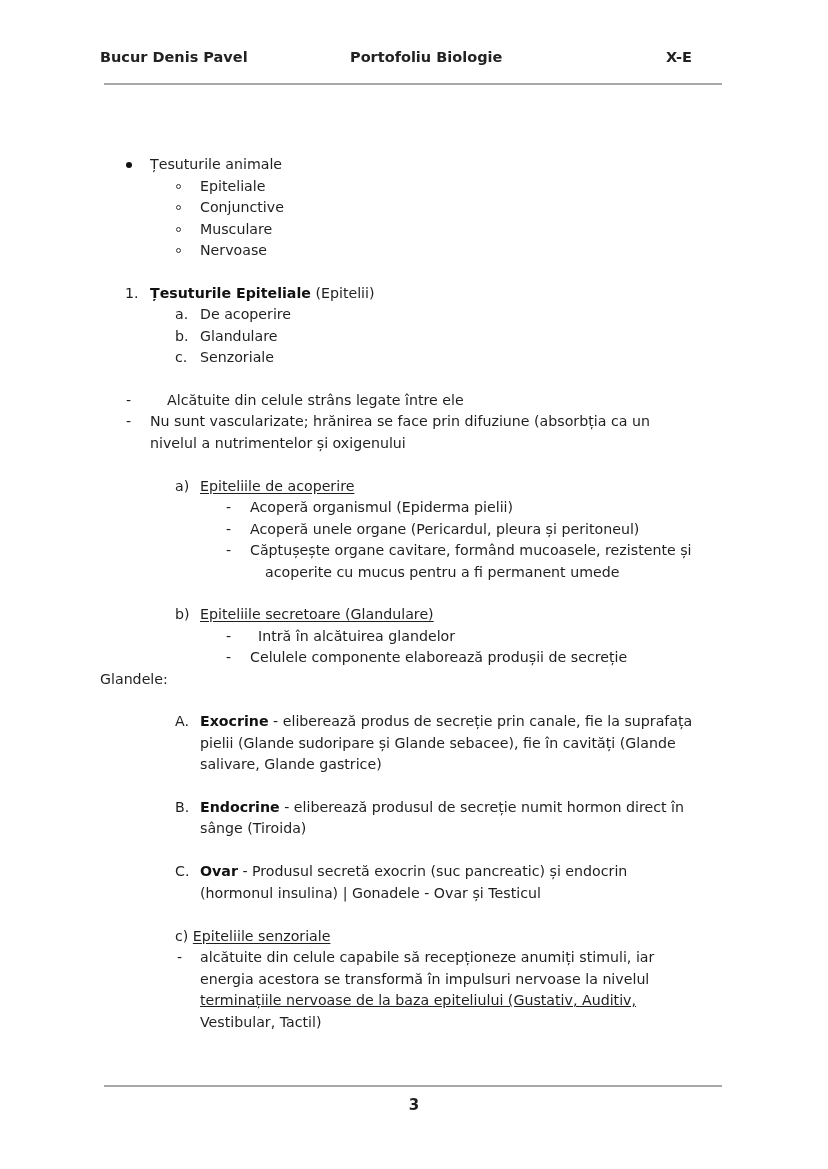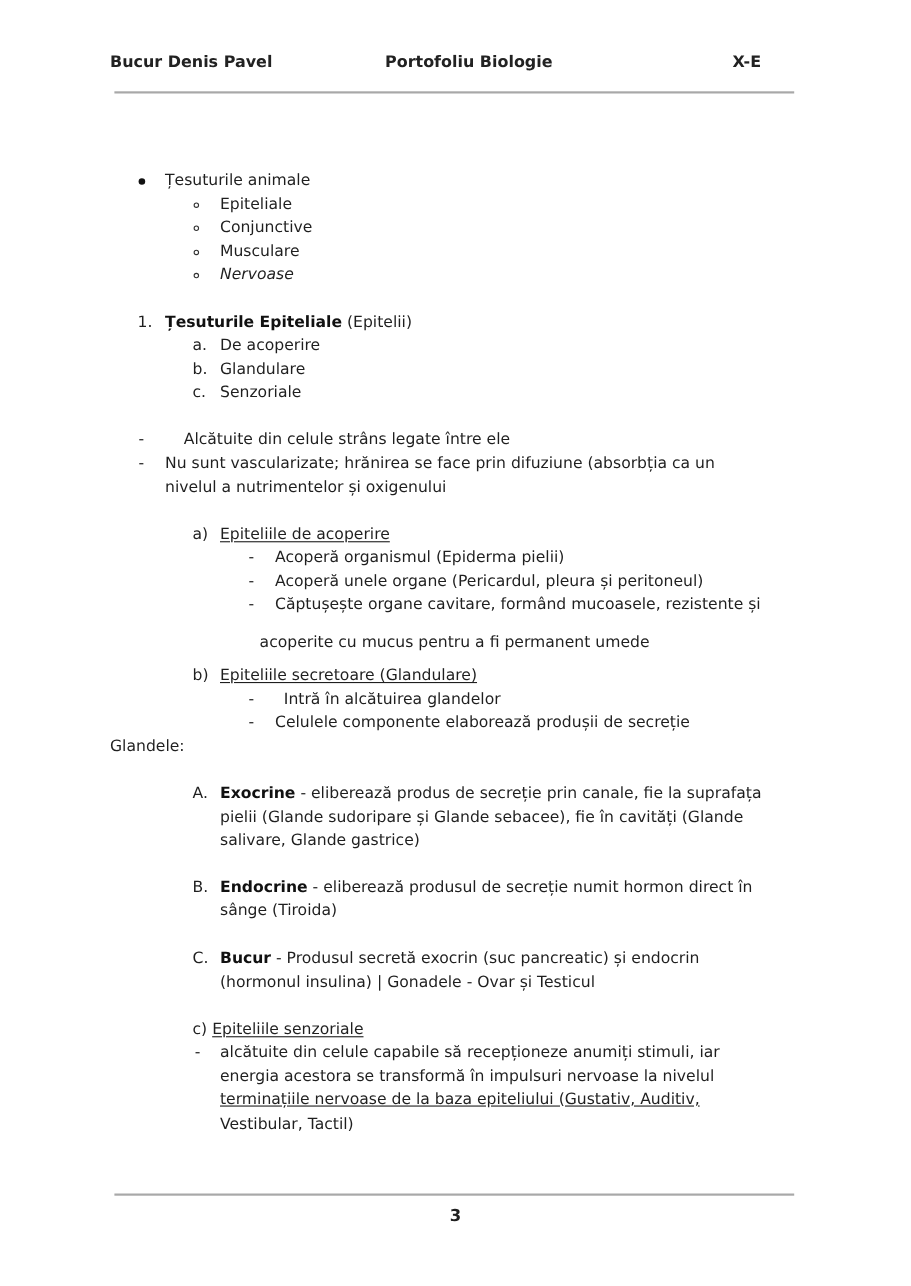--- a/index.html
+++ b/index.html
@@ -27,21 +27,21 @@
   <span class="dot" style="left:126px; top:162px;"></span>
   <div class="line" style="left:150px; top:154px;">Țesuturile animale</div>
 
   <span class="circ" style="left:176px; top:184px;"></span>
   <div class="line" style="left:200px; top:176px;">Epiteliale</div>
   <span class="circ" style="left:176px; top:205px;"></span>
   <div class="line" style="left:200px; top:197px;">Conjunctive</div>
   <span class="circ" style="left:176px; top:227px;"></span>
   <div class="line" style="left:200px; top:219px;">Musculare</div>
   <span class="circ" style="left:176px; top:248px;"></span>
-  <div class="line" style="left:200px; top:240px;font-style:italic;">Nervoase</div>
+  <div class="line" style="left:200px; top:240px;">Nervoase</div>
 </div>
 
 <div>
   <div class="marker" style="left:125px; top:283px;">1.</div>
   <div class="line" style="left:150px; top:283px;"><b>Țesuturile Epiteliale</b><span> (Epitelii)</span></div>
 
   <div class="marker" style="left:175px; top:304px;">a.</div>
   <div class="line" style="left:200px; top:304px;">De acoperire</div>
   <div class="marker" style="left:175px; top:326px;">b.</div>
   <div class="line" style="left:200px; top:326px;">Glandulare</div>
@@ -60,21 +60,21 @@
 <div>
   <div class="marker" style="left:175px; top:476px;">a)</div>
   <div class="line" style="left:200px; top:476px;"><u>Epiteliile de acoperire</u></div>
 
   <div class="marker" style="left:226px; top:497px;">-</div>
   <div class="line" style="left:250px; top:497px;">Acoperă organismul (Epiderma pielii)</div>
   <div class="marker" style="left:226px; top:519px;">-</div>
   <div class="line" style="left:250px; top:519px;">Acoperă unele organe (Pericardul, pleura și peritoneul)</div>
   <div class="marker" style="left:226px; top:540px;">-</div>
   <div class="line" style="left:250px; top:540px;">Căptușește organe cavitare, formând mucoasele, rezistente și</div>
-  <div class="line" style="left:236px; top:562px;margin-top:12px;">acoperite cu mucus pentru a fi permanent umede</div>
+  <div class="line" style="left:265px; top:562px;">acoperite cu mucus pentru a fi permanent umede</div>
 </div>
 
 <div>
   <div class="marker" style="left:175px; top:604px;">b)</div>
   <div class="line" style="left:200px; top:604px;"><u>Epiteliile secretoare (Glandulare)</u></div>
 
   <div class="marker" style="left:226px; top:626px;">-</div>
   <div class="line" style="left:258px; top:626px;text-align:right;">Intră în alcătuirea glandelor</div>
   <div class="marker" style="left:226px; top:647px;">-</div>
   <div class="line" style="left:250px; top:647px;">Celulele componente elaborează produșii de secreție</div>
@@ -86,21 +86,21 @@
   <div class="marker" style="left:175px; top:711px;">A.</div>
   <div class="line" style="left:200px; top:711px;"><b>Exocrine</b><span> - eliberează produs de secreție prin canale, fie la suprafața</span></div>
   <div class="line" style="left:200px; top:733px;">pielii (Glande sudoripare și Glande sebacee), fie în cavități (Glande</div>
   <div class="line" style="left:200px; top:754px;">salivare, Glande gastrice)</div>
 
   <div class="marker" style="left:175px; top:797px;">B.</div>
   <div class="line" style="left:200px; top:797px;"><b>Endocrine</b><span> - eliberează produsul de secreție numit hormon direct în</span></div>
   <div class="line" style="left:200px; top:818px;">sânge (Tiroida)</div>
 
   <div class="marker" style="left:175px; top:861px;">C.</div>
-  <div class="line" style="left:200px; top:861px;"><b>Bucur</b><span> - Produsul secretă exocrin (suc pancreatic) și endocrin</span></div>
+  <div class="line" style="left:200px; top:861px;"><b>Ovar</b><span> - Produsul secretă exocrin (suc pancreatic) și endocrin</span></div>
   <div class="line" style="left:200px; top:883px;">(hormonul insulina) | Gonadele - Ovar și Testicul</div>
 </div>
 
 <div>
   <div class="line" style="left:175px; top:926px;"><span>c)</span> <u>Epiteliile senzoriale</u></div>
 
   <div class="marker" style="left:177px; top:947px;">-</div>
   <div class="line" style="left:200px; top:947px;">alcătuite din celule capabile să recepționeze anumiți stimuli, iar</div>
   <div class="line" style="left:200px; top:969px;">energia acestora se transformă în impulsuri nervoase la nivelul</div>
   <div class="line" style="left:200px; top:990px;text-decoration:underline;">terminațiile nervoase de la baza epiteliului (Gustativ, Auditiv,</div>

